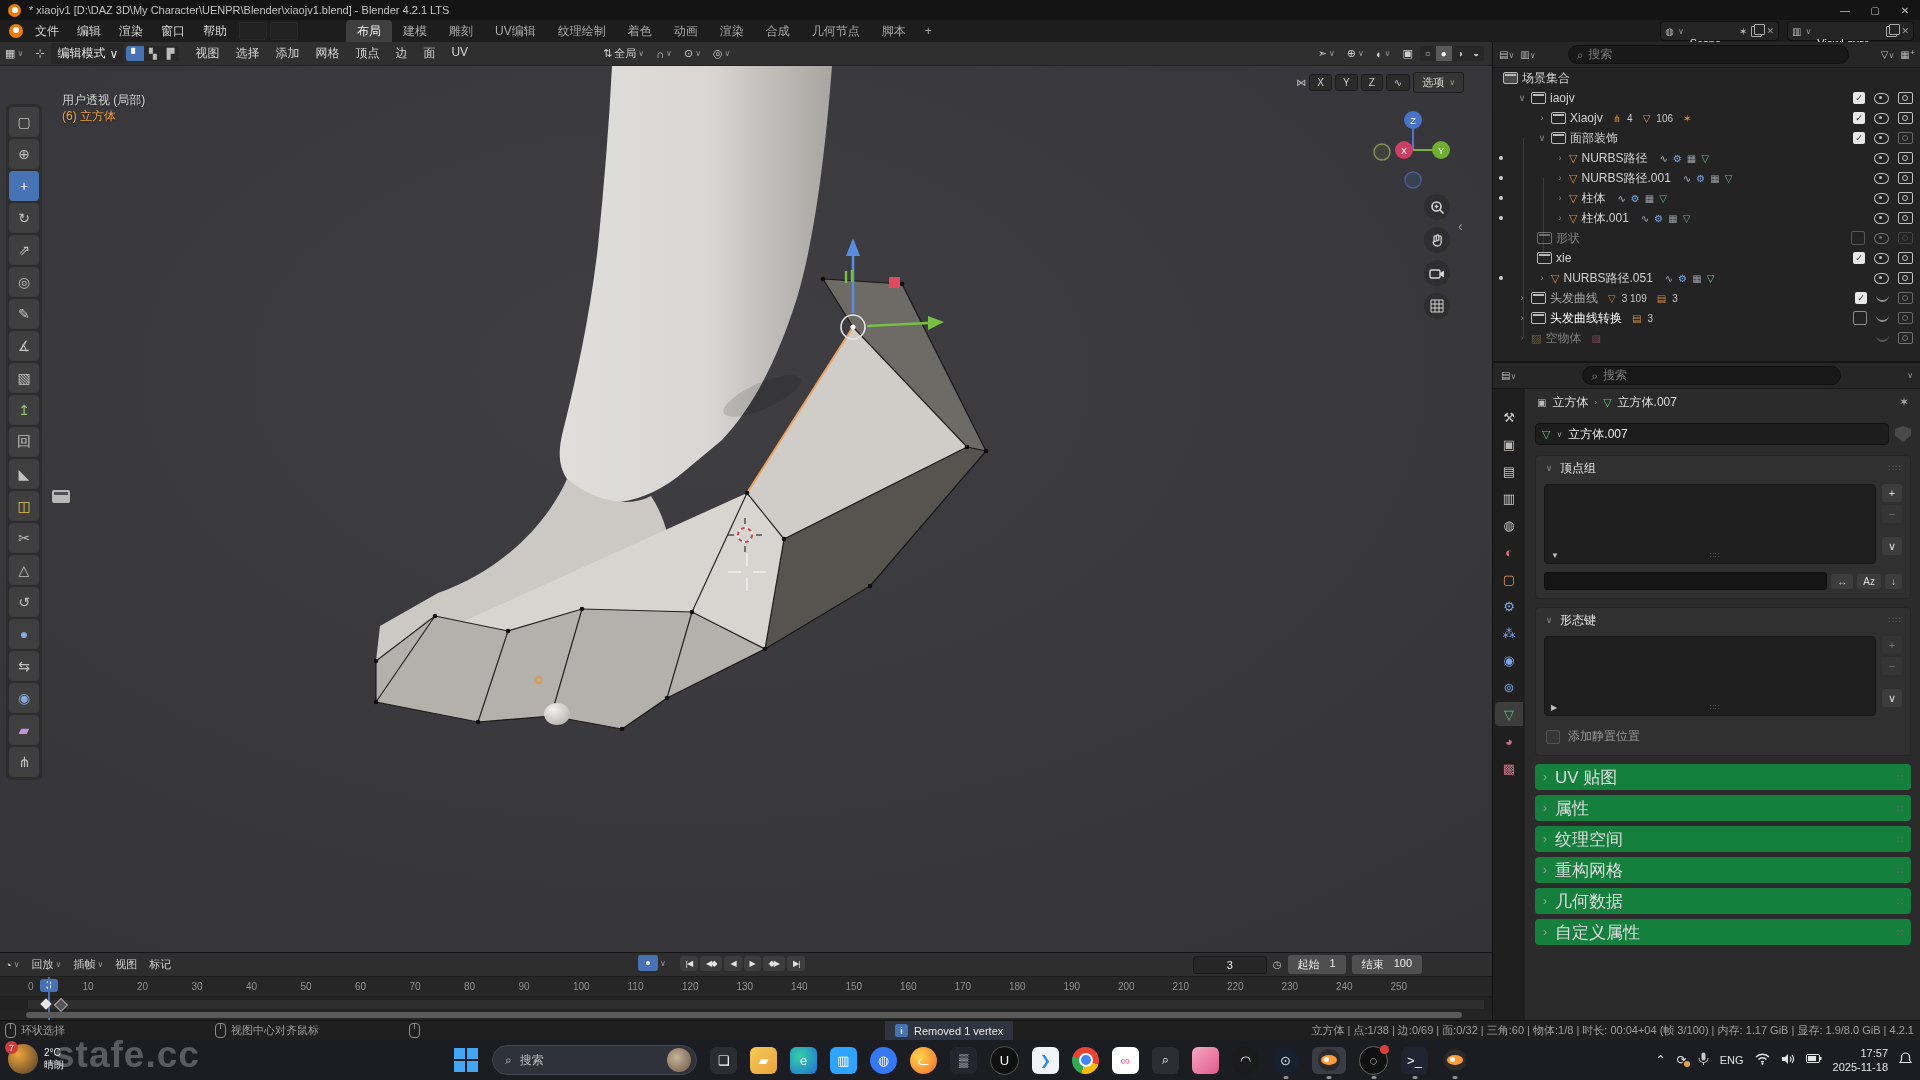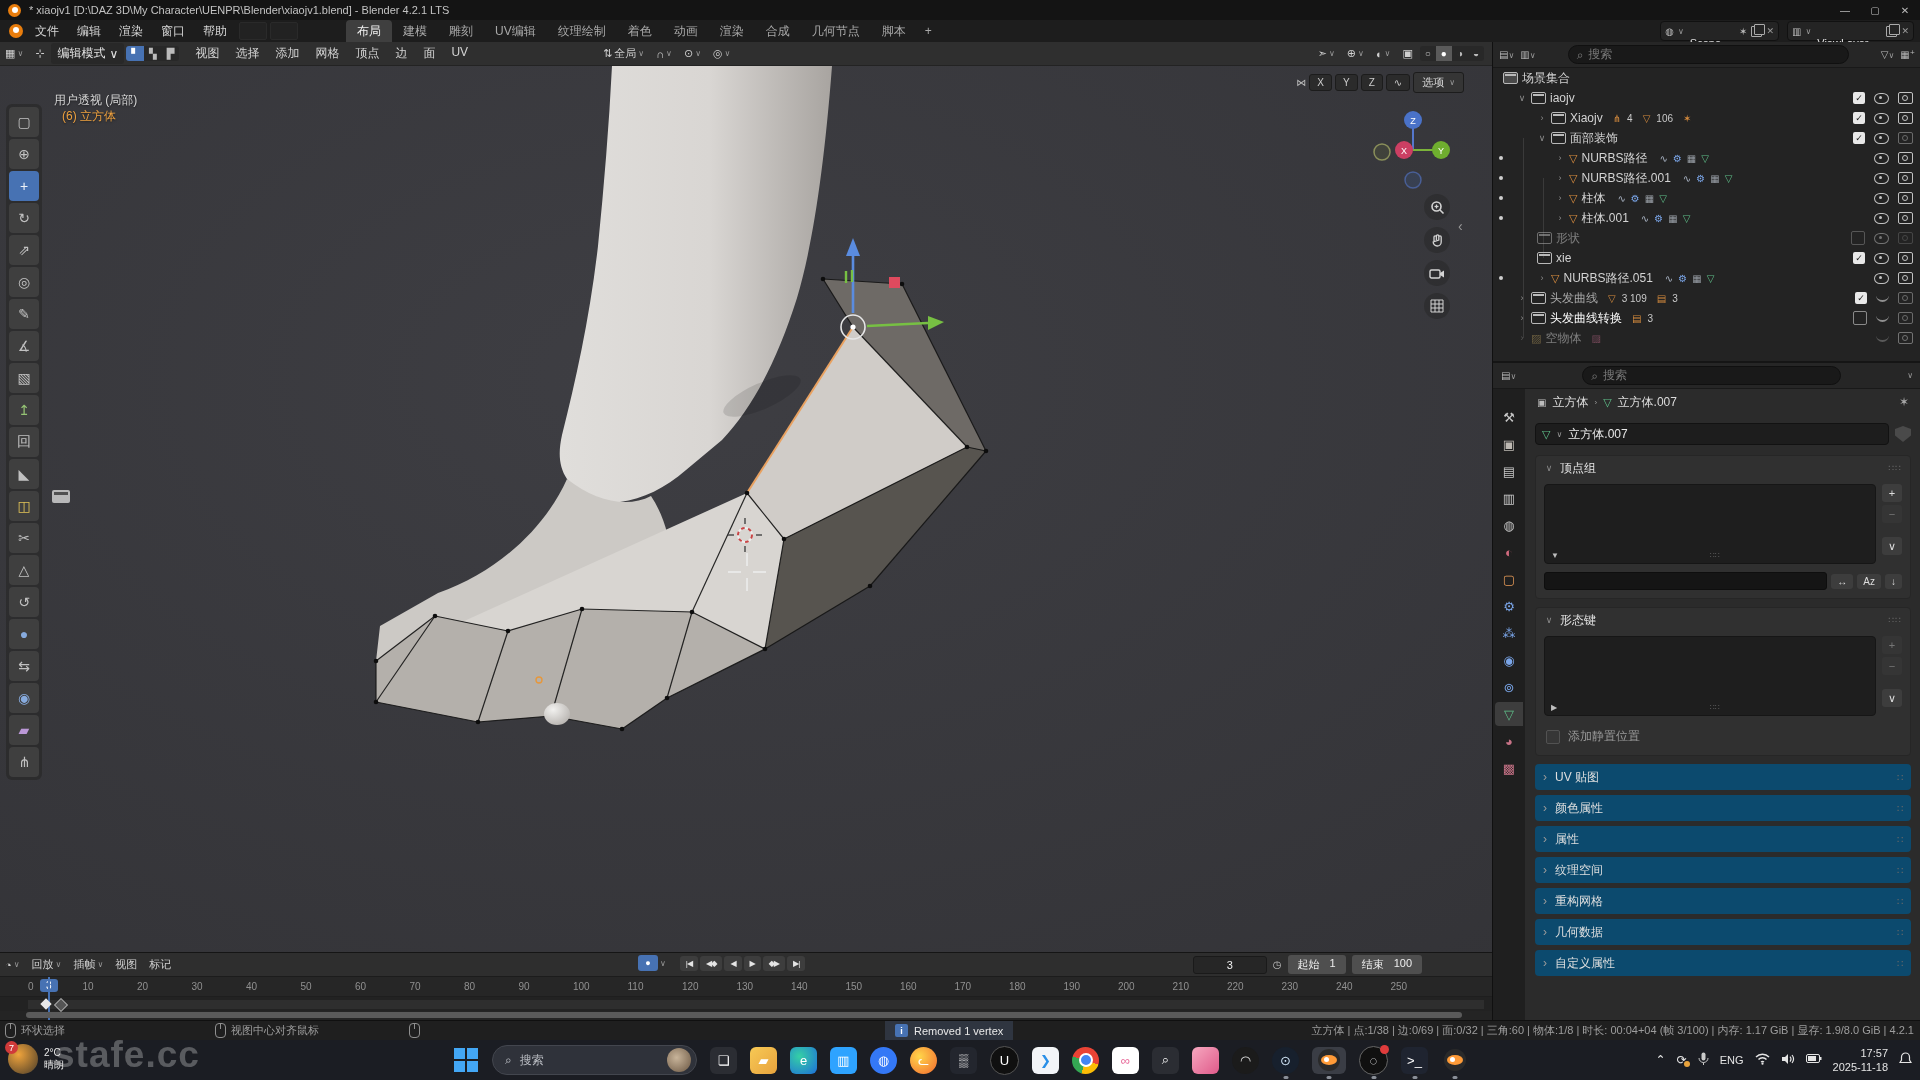--- a/index.html
+++ b/index.html
@@ -38,21 +38,21 @@
   .hbtn .car{font-size:8px;color:#999;}
   .seg{display:flex;background:#282828;border-radius:3px;overflow:hidden;}
   .seg>span{padding:2px 5px;font-size:10px;color:#bbb;}
   .seg>span.on{background:#4772b3;color:#fff;}
   .vpmenu{display:flex;margin-left:6px;}
   .vpmenu .menu-item{padding:2px 8px;font-size:12px;}
   .mode-dd{display:flex;align-items:center;gap:4px;background:#282828;border-radius:3px;padding:2px 6px;color:#e3e3e3;}
   
   .viewport{position:absolute;left:0;top:66px;width:1492px;height:886px;overflow:hidden;background:#37373b;}
   svg.scene{position:absolute;left:0;top:0;}
-  .vp-label{position:absolute;left:54px;top:26px;color:#d8d8d8;font-size:12px;text-shadow:0 1px 2px #0008;}
+  .vp-label{position:absolute;left:62px;top:26px;color:#d8d8d8;font-size:12px;text-shadow:0 1px 2px #0008;}
   .vp-label2{position:absolute;left:62px;top:42px;color:#eea13f;font-size:12px;text-shadow:0 1px 2px #0008;}
   .hotkey{position:absolute;left:263px;top:281px;width:178px;height:66px;background:rgba(20,20,20,.88);
           border-radius:8px;display:flex;align-items:center;justify-content:center;gap:10px;}
   .keycap{background:#8f8f8f;color:#fff;font-size:27px;font-weight:bold;border-radius:6px;padding:4px 10px;line-height:1;}
   .hotkey .rest{color:#efefef;font-size:27px;font-weight:bold;}
   .opt-row{position:absolute;right:28px;top:6px;display:flex;gap:3px;align-items:center;}
   .opt-row .xyz{background:#2b2b2b;border:1px solid #1c1c1c;color:#ccc;font-size:10px;padding:2px 7px;border-radius:3px;}
   .opt-pill{display:flex;gap:5px;align-items:center;background:#353535;border:1px solid #1c1c1c;border-radius:3px;padding:2px 8px;color:#ddd;font-size:11px;}
   
   .toolbar{position:absolute;left:6px;top:38px;width:36px;display:flex;flex-direction:column;gap:2px;
@@ -135,21 +135,21 @@
   .well .fexp{position:absolute;left:6px;bottom:3px;color:#bdbdbd;font-size:8px;}
   .well .wgrip{position:absolute;left:50%;bottom:3px;color:#5f5f5f;font-size:8px;}
   .wbtns{display:flex;flex-direction:column;gap:3px;}
   .wbtn{width:20px;height:18px;background:#3d3d3d;border-radius:3px;color:#ddd;display:flex;align-items:center;justify-content:center;font-size:11px;}
   .wbtn.dim{opacity:.4;}
   .filterrow{display:flex;gap:4px;padding:0 8px 8px 8px;align-items:center;}
   .filterinput{flex:1;height:16px;background:#151515;border:1px solid #0e0e0e;border-radius:3px;}
   .fbtn{background:#3d3d3d;border-radius:3px;color:#ddd;font-size:10px;padding:2px 6px;}
   .chkrow{display:flex;align-items:center;gap:8px;padding:4px 8px 10px 10px;color:#9a9a9a;}
   .chk{width:12px;height:12px;border:1px solid #6a6a6a;border-radius:2px;background:#3a3a3a;opacity:.6;}
-  .prop-collapsed{display:flex;align-items:center;height:26px;background:#0c4a6e;border-radius:4px;margin-bottom:5px;color:#dfdfdf;padding:0 8px;font-size:12px;position:relative;}
+  .prop-collapsed{display:flex;align-items:center;height:26px;background:#15803d;border-radius:4px;margin-bottom:5px;color:#dfdfdf;padding:0 8px;font-size:17px;position:relative;}
   .prop-collapsed::before{content:"›";color:#9a9a9a;margin-right:8px;font-size:12px;}
   .prop-collapsed::after{content:"∷";position:absolute;right:8px;color:#6a6a6a;font-size:10px;}
   
   .statusbar{position:absolute;left:0;top:1020px;width:1920px;height:20px;background:#1f1f1f;border-top:1px solid #101010;
              display:flex;align-items:center;color:#9d9d9d;font-size:11px;box-sizing:border-box;}
   .mouse{width:9px;height:13px;border:1px solid #8f8f8f;border-radius:4px;position:relative;margin:0 5px;}
   .mouse::after{content:"";position:absolute;left:4px;top:0;width:1px;height:5px;background:#8f8f8f;}
   .report{display:flex;align-items:center;gap:6px;background:#2f3540;color:#e8e8e8;height:20px;padding:0 10px;position:absolute;left:885px;}
   .info-i{width:13px;height:13px;background:#4772b3;color:#fff;border-radius:2px;font-size:9px;display:flex;align-items:center;justify-content:center;font-weight:bold;}
   .stats{position:absolute;right:6px;color:#9d9d9d;}
@@ -879,21 +879,20 @@
             </div>
           </div>
           <div class="chkrow">
             <span class="chk"></span>
             <span>添加静置位置</span>
           </div>
         </div>
 
         <div>
             <span class="prop-collapsed">UV 贴图</span>
-            <span class="prop-collapsed">颜色属性</span>
             <span class="prop-collapsed">属性</span>
             <span class="prop-collapsed">纹理空间</span>
             <span class="prop-collapsed">重构网格</span>
             <span class="prop-collapsed">几何数据</span>
             <span class="prop-collapsed">自定义属性</span>
           </div>
       </div>
     </div>
   </div>
 

